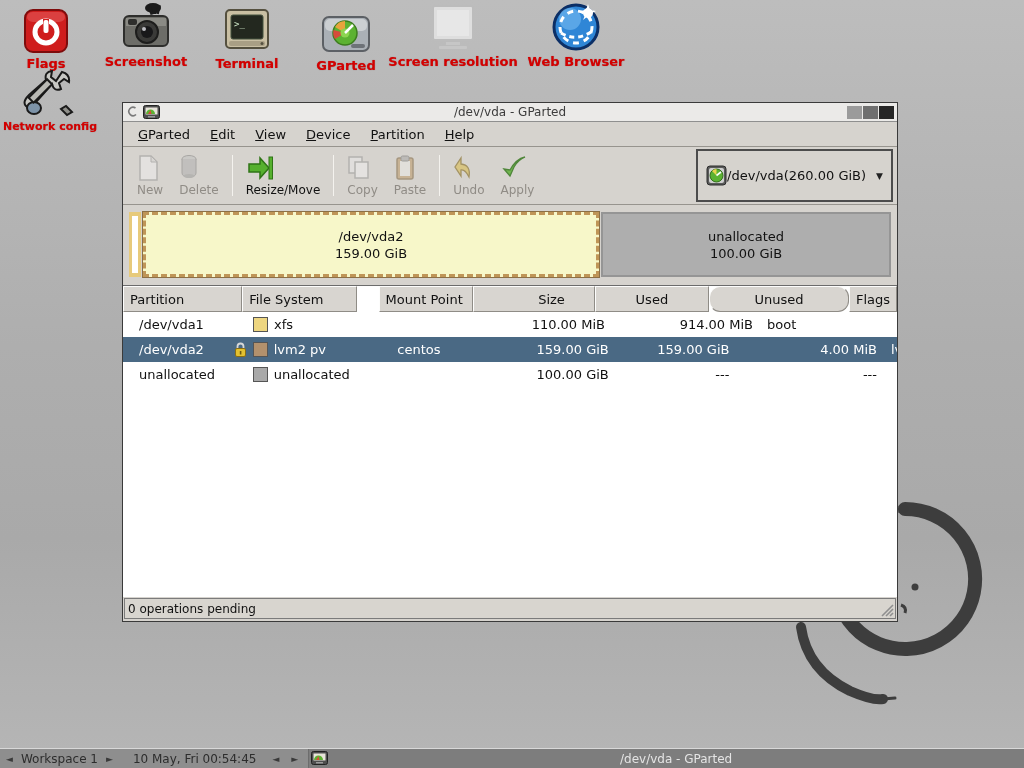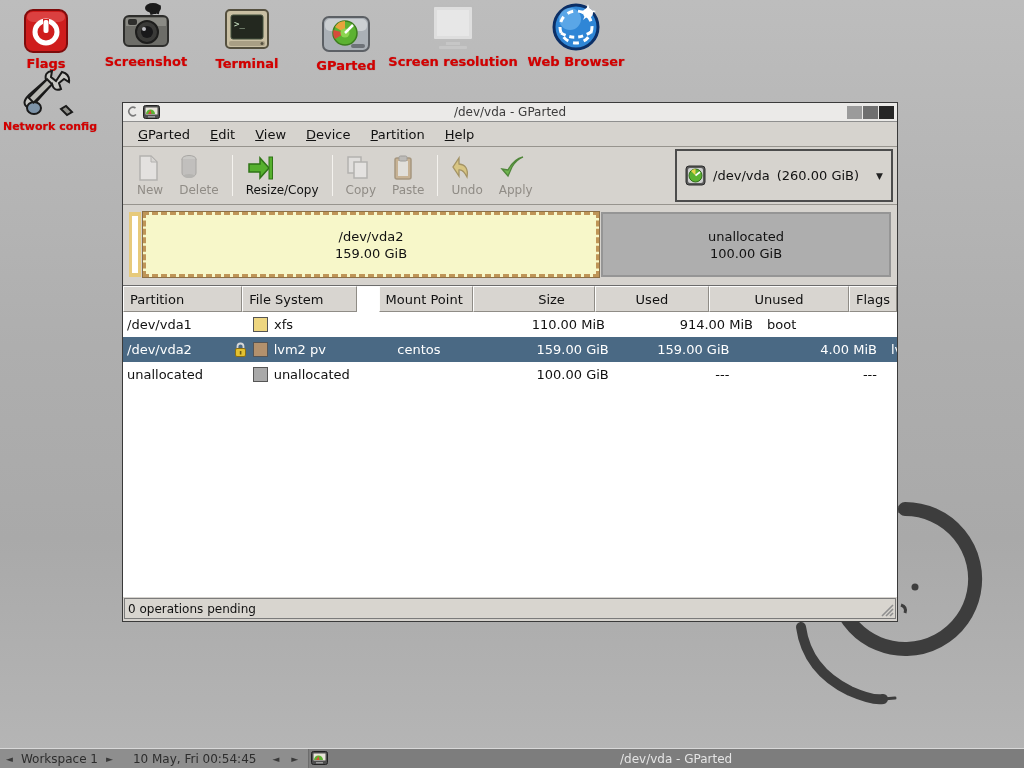--- a/index.html
+++ b/index.html
@@ -40,21 +40,21 @@
              border-bottom:1px solid #97948e; flex:0 0 auto; background:#d6d3ce; }
   .tbtn { display:flex; flex-direction:column; align-items:flex-start; justify-content:center;
           padding:2px 8px; gap:2px; }
   .tbtn .tlabel { font-size:12px; color:#111; white-space:nowrap; }
   .tbtn.disabled .tlabel { color:#908c86; }
   .tbtn.disabled svg { opacity:.45; }
   .tbtn.dim svg { opacity:.8; }
   .tsep { width:1px; background:#9a978f; border-right:1px solid #f4f2ee; margin:6px 5px; }
 
   .device-frame { margin-left:auto; align-self:stretch; border:2px solid #4c4c4c;
-                  display:flex; align-items:center; padding:0 6px 0 8px; gap:7px; background:#d6d3ce; }
+                  display:flex; align-items:center; padding:0 6px 0 8px; background:#d6d3ce; }
   .device-label { font-size:13px; color:#111; white-space:nowrap; }
   .combo-arrow { font-size:9px; color:#222; padding:4px 2px 4px 10px; }
 
   
   .visual { height:80px; padding:7px 6px 8px 6px; display:flex; gap:2px; flex:0 0 auto; }
   .vb-tiny { width:12px; background:#e7ca7b; position:relative; }
   .vb-tiny .inner { position:absolute; left:3px; right:3px; top:4px; bottom:4px; background:#fff; }
   .vb-sel { width:456px; background:#f7f7c9; border:3px dashed #bf9557; outline:1px solid #8b6f45;
             display:flex; flex-direction:column; align-items:center; justify-content:center; }
   .vb-unalloc { flex:1; background:#aeaeae; border:2px solid #959595;
@@ -65,26 +65,26 @@
   .ptable { display:flex; flex-direction:column; flex:1 1 auto; background:#fff; border-top:1px solid #6c6c6c; }
   .thead { display:flex; height:26px; flex:0 0 auto; }
   .th { background:#d8d5d0; border-top:1px solid #fdfdfc; border-left:1px solid #fdfdfc;
         border-right:1px solid #8f8c86; border-bottom:1px solid #8f8c86;
         font-size:13px; color:#111; display:flex; align-items:center; padding:0 6px; }
   .th.c { justify-content:center; }
   .trow { display:flex; height:25px; align-items:center; font-size:13px; color:#111; flex:0 0 auto; }
   .trow.selected { background:#4a6984; color:#fff; }
   .td { display:flex; align-items:center; height:100%; padding:0 6px; overflow:hidden; }
   .td.r { justify-content:flex-end; padding-right:8px; }
-  .c-part { width:126px; padding-left:4px; }
+  .c-part { width:126px; padding-left:16px; }
   .c-fs   { width:121px; padding-left:4px; gap:6px; }
   .c-mnt  { width:100px;margin-left:22px; }
   .c-size { width:126px;padding-left:41px; }
   .c-used { width:121px;text-align:center; }
-  .c-unus { width:148px; }
+  .c-unus { width:148px;border-radius:11px; }
   .c-flag { flex:1; }
   .swatch { width:15px; height:15px; border:1px solid #555; flex:0 0 auto; }
   .tfill { flex:1 1 auto; background:#fff; }
 
   .statusbar { flex:0 0 auto; margin:1px 1px 2px 1px; border:1px solid #7b7b7b; background:#d8d5cf;
                height:21px; display:flex; align-items:center; font-size:12px; color:#111;
                padding-left:3px; position:relative; }
   .grip { position:absolute; right:1px; bottom:1px; }
 
   
@@ -261,21 +261,21 @@
         <ellipse cx="10" cy="21" rx="5" ry="2" fill="#8f8f8f"></ellipse>
       </svg>
       <span class="tlabel">Delete</span>
     </div>
     <div class="tsep"></div>
     <div class="tbtn">
       <svg width="28" height="26" viewBox="0 0 28 26">
         <polygon points="3,9 14,9 14,3 23,13 14,23 14,17 3,17" fill="#56b02e" stroke="#2f7416" stroke-width="1.5"></polygon>
         <rect x="23" y="2" width="3.5" height="22" fill="#56b02e" stroke="#2f7416" stroke-width="1"></rect>
       </svg>
-      <span class="tlabel">Resize/Copy</span>
+      <span class="tlabel">Resize/Move</span>
     </div>
     <div class="tsep"></div>
     <div class="tbtn disabled">
       <svg width="24" height="26" viewBox="0 0 24 26">
         <rect x="2" y="2" width="13" height="16" fill="#ededed" stroke="#8a8a8a" stroke-width="1.5"></rect>
         <rect x="8" y="7" width="13" height="16" fill="#f6f6f6" stroke="#8a8a8a" stroke-width="1.5"></rect>
       </svg>
       <span class="tlabel">Copy</span>
     </div>
     <div class="tbtn disabled">

